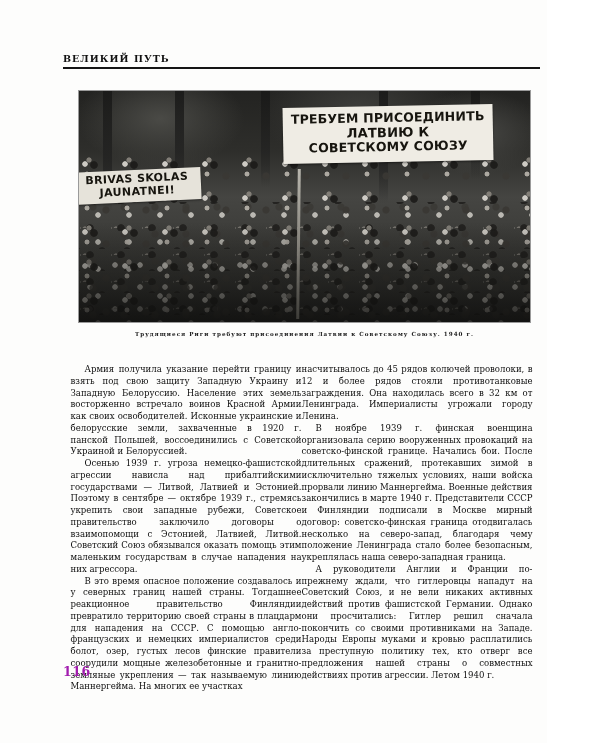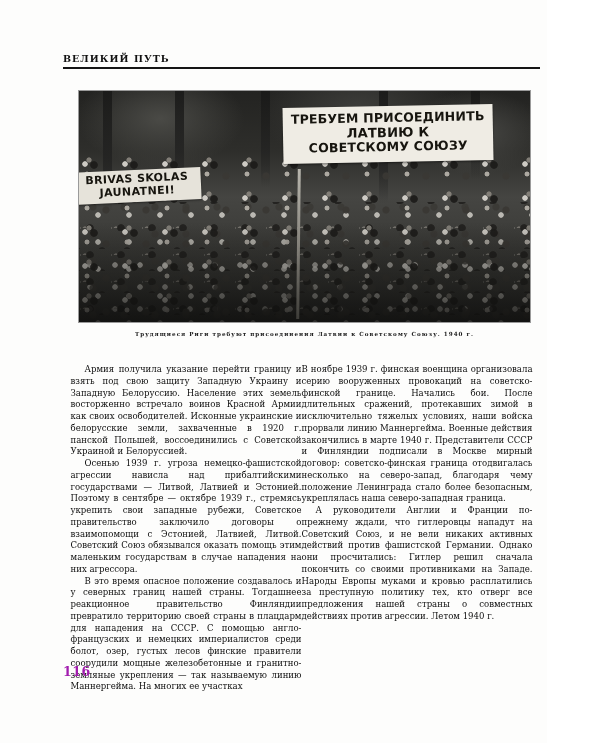--- a/index.html
+++ b/index.html
@@ -267,20 +267,21 @@
     <figcaption class="photo-caption">Трудящиеся Риги требуют присоединения Латвии к Советскому Союзу. 1940 г.</figcaption>
   </figure>
 
   <div class="columns">
     <div class="col">
       <p class="first">Армия получила указание перейти границу и взять под свою защиту Западную Украину и Западную Белоруссию. Население этих земель восторженно встречало воинов Красной Армии как своих освободителей. Исконные украинские и белорусские земли, захваченные в 1920 г. панской Польшей, воссоединились с Советской Украиной и Белоруссией.</p>
       <p>Осенью 1939 г. угроза немецко-фашистской агрессии нависла над прибалтийскими государствами — Литвой, Латвией и Эстонией. Поэтому в сентябре — октябре 1939 г., стремясь укрепить свои западные рубежи, Советское правительство заключило договоры о взаимопомощи с Эстонией, Латвией, Литвой. Советский Союз обязывался оказать помощь этим маленьким государствам в случае нападения на них агрессора.</p>
       <p>В это время опасное положение создавалось и у северных границ нашей страны. Тогдашнее реакционное правительство Финляндии превратило территорию своей страны в плацдарм для нападения на СССР. С помощью англо-французских и немецких империалистов среди болот, озер, густых лесов финские правители соорудили мощные железобетонные и гранитно-земляные укрепления — так называемую линию Маннергейма. На многих ее участках</p>
     </div>
     <div class="col">
+      <p>насчитывалось до 45 рядов колючей проволоки, в 12 и более рядов стояли противотанковые заграждения. Она находилась всего в 32 км от Ленинграда. Империалисты угрожали городу Ленина.</p>
       <p>В ноябре 1939 г. финская военщина организовала серию вооруженных провокаций на советско-финской границе. Начались бои. После длительных сражений, протекавших зимой в исключительно тяжелых условиях, наши войска прорвали линию Маннергейма. Военные действия закончились в марте 1940 г. Представители СССР и Финляндии подписали в Москве мирный договор: советско-финская граница отодвигалась несколько на северо-запад, благодаря чему положение Ленинграда стало более безопасным, укреплялась наша северо-западная граница.</p>
       <p>А руководители Англии и Франции по-прежнему ждали, что гитлеровцы нападут на Советский Союз, и не вели никаких активных действий против фашистской Германии. Однако они просчитались: Гитлер решил сначала покончить со своими противниками на Западе. Народы Европы муками и кровью расплатились за преступную политику тех, кто отверг все предложения нашей страны о совместных действиях против агрессии. Летом 1940 г.</p>
     </div>
   </div>
 
   <div class="folio">116</div>
 
 </div>
 
 </body></html>

